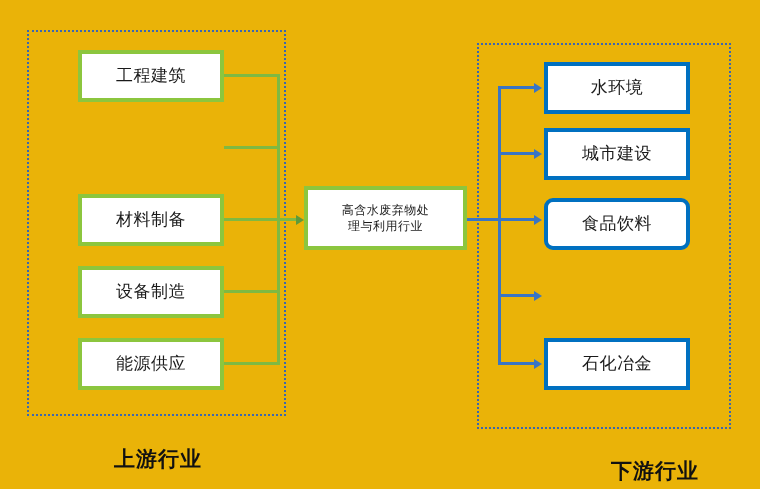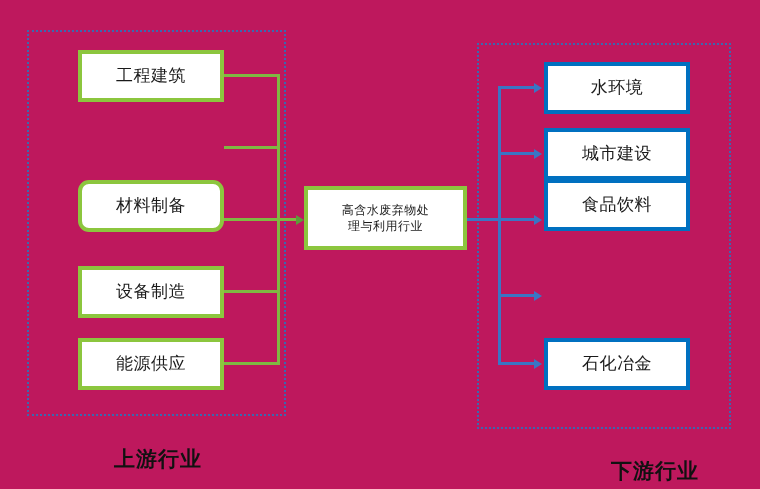--- a/index.html
+++ b/index.html
@@ -7,21 +7,21 @@
     padding: 0;
     background: #ffffff;
   }
   body {
     font-family: "Liberation Sans", "DejaVu Sans", sans-serif;
   }
   #canvas {
     position: relative;
     width: 760px;
     height: 489px;
-    background: #be185d;
+    background: #eab308;
     overflow: hidden;
   }
   
   .group-frame {
     position: absolute;
     border: 2px dotted #3C67B0;
     box-sizing: border-box;
     background: transparent;
   }
   #group-upstream {
@@ -151,21 +151,21 @@
 
   <div class="conn h-line blue-line" style="left:498px; top:294px; width:38px;"></div>
   <div class="arrow-head arrow-blue" style="left:534px; top:290.5px;"></div>
 
   <div class="conn h-line blue-line" style="left:498px; top:362px; width:38px;"></div>
   <div class="arrow-head arrow-blue" style="left:534px; top:358.5px;"></div>
 
   <div class="node node-green" style="top:50px;">
     <span class="node-text">工程建筑</span>
   </div>
-  <div class="node node-green" style="top:180px;border-radius:11px;">
+  <div class="node node-green" style="top:194px;">
     <span class="node-text">材料制备</span>
   </div>
   <div class="node node-green" style="top:266px;">
     <span class="node-text">设备制造</span>
   </div>
   <div class="node node-green" style="top:338px;">
     <span class="node-text">能源供应</span>
   </div>
 
   <div class="node node-center">
@@ -174,21 +174,21 @@
       <span class="node-text">理与利用行业</span>
     </div>
   </div>
 
   <div class="node node-blue" style="top:62px;">
     <span class="node-text">水环境</span>
   </div>
   <div class="node node-blue" style="top:128px;">
     <span class="node-text">城市建设</span>
   </div>
-  <div class="node node-blue" style="top:179px;">
+  <div class="node node-blue" style="top:198px;border-radius:9px;">
     <span class="node-text">食品饮料</span>
   </div>
   <div class="node node-blue" style="top:338px;">
     <span class="node-text">石化冶金</span>
   </div>
 
   <div class="caption" id="caption-upstream">上游行业</div>
   <div class="caption" id="caption-downstream">下游行业</div>
 
 </div>

